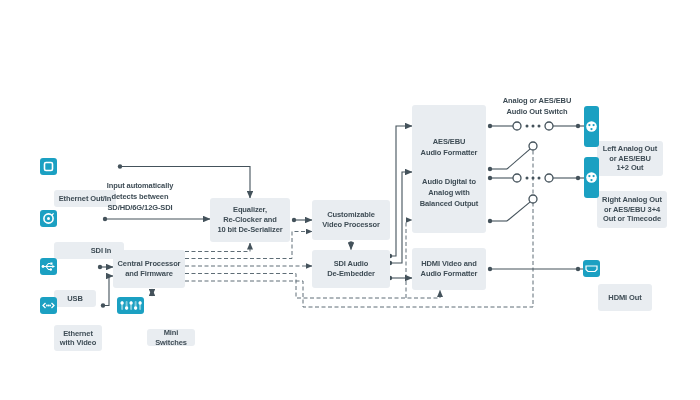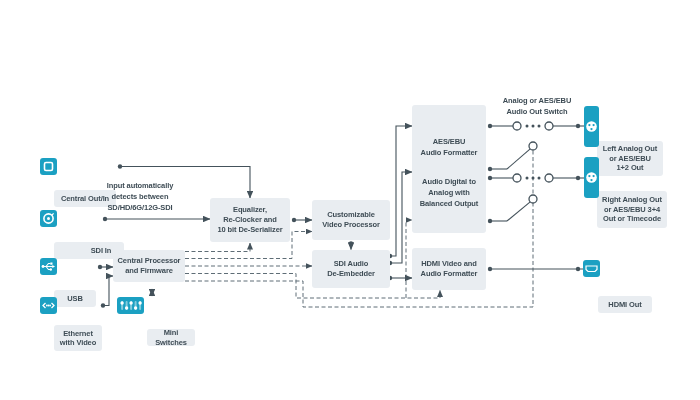--- a/index.html
+++ b/index.html
@@ -90,21 +90,21 @@
     <g fill="#ffffff" stroke="#44525B" stroke-width="1.3">
       <circle cx="517" cy="126" r="4"></circle>
         <circle cx="549" cy="126" r="4"></circle>
       <circle cx="533" cy="146" r="4"></circle>
       <circle cx="517" cy="178" r="4"></circle>
         <circle cx="549" cy="178" r="4"></circle>
       <circle cx="533" cy="199" r="4"></circle>
     </g>
   </svg>
 
-  <div class="pill" style="left:54px;top:158px;width:62px;height:17px;">Central Out/In</div>
+  <div class="pill" style="left:54px;top:158px;width:62px;height:17px;">Ethernet Out/In</div>
   <div class="ticon" style="left:40px;top:158px;width:17px;height:17px;">
     <svg width="17" height="17">
         <rect x="4.5" y="4.5" width="8" height="8" rx="1.5" fill="none" stroke="#fff" stroke-width="1.6"></rect>
       </svg>
   </div>
 
   <div class="note" style="left:92px;top:180px;width:96px;">Input automatically
 detects between
 SD/HD/6G/12G-SDI</div>
 
@@ -139,21 +139,21 @@
       <g stroke="#fff" stroke-width="1.3" fill="none">
         <polyline points="5.5,6 3,8.5 5.5,11"></polyline>
         <polyline points="11.5,6 14,8.5 11.5,11"></polyline>
       </g>
       <circle cx="6.9" cy="8.5" r="0.9" fill="#fff"></circle>
       <circle cx="8.5" cy="8.5" r="0.9" fill="#fff"></circle>
       <circle cx="10.1" cy="8.5" r="0.9" fill="#fff"></circle>
     </svg>
   </div>
 
-  <div class="block" style="left:113px;top:250px;width:72px;height:32px;">Central Processor
+  <div class="block" style="left:113px;top:250px;width:72px;height:38px;">Central Processor
 and Firmware</div>
 
   <div class="pill" style="left:147px;top:297px;width:48px;height:17px;">Mini Switches</div>
   <div class="ticon" style="left:117px;top:297px;width:27px;height:17px;">
     <svg width="27" height="17">
       <g fill="#fff" opacity="0.45">
         <rect x="4.1" y="4" width="2" height="9" rx="1"></rect>
         <rect x="8.6" y="4" width="2" height="9" rx="1"></rect>
         <rect x="13.1" y="4" width="2" height="9" rx="1"></rect>
         <rect x="17.6" y="4" width="2" height="9" rx="1"></rect>
@@ -207,20 +207,20 @@
 Out or Timecode</div>
   <div class="ticon" style="left:584px;top:157px;width:15px;height:41px;">
     <svg width="15" height="41">
       <circle cx="7.5" cy="20.5" r="5.3" fill="#fff"></circle>
       <circle cx="5.4" cy="19.1" r="1.15" fill="#1BA0C2"></circle>
       <circle cx="9.6" cy="19.1" r="1.15" fill="#1BA0C2"></circle>
       <circle cx="7.5" cy="23.1" r="1.15" fill="#1BA0C2"></circle>
     </svg>
   </div>
 
-  <div class="pill" style="left:598px;top:264px;width:54px;height:17px;">HDMI Out</div>
+  <div class="pill" style="left:598px;top:252px;width:54px;height:27px;">HDMI Out</div>
   <div class="ticon" style="left:583px;top:260px;width:17px;height:17px;">
     <svg width="17" height="17">
       <path d="M3,6 H14 V9.5 L12,11.5 H5 L3,9.5 Z" fill="none" stroke="#fff" stroke-width="1.2"></path>
     </svg>
   </div>
 
 </div>
 
 </body></html>

